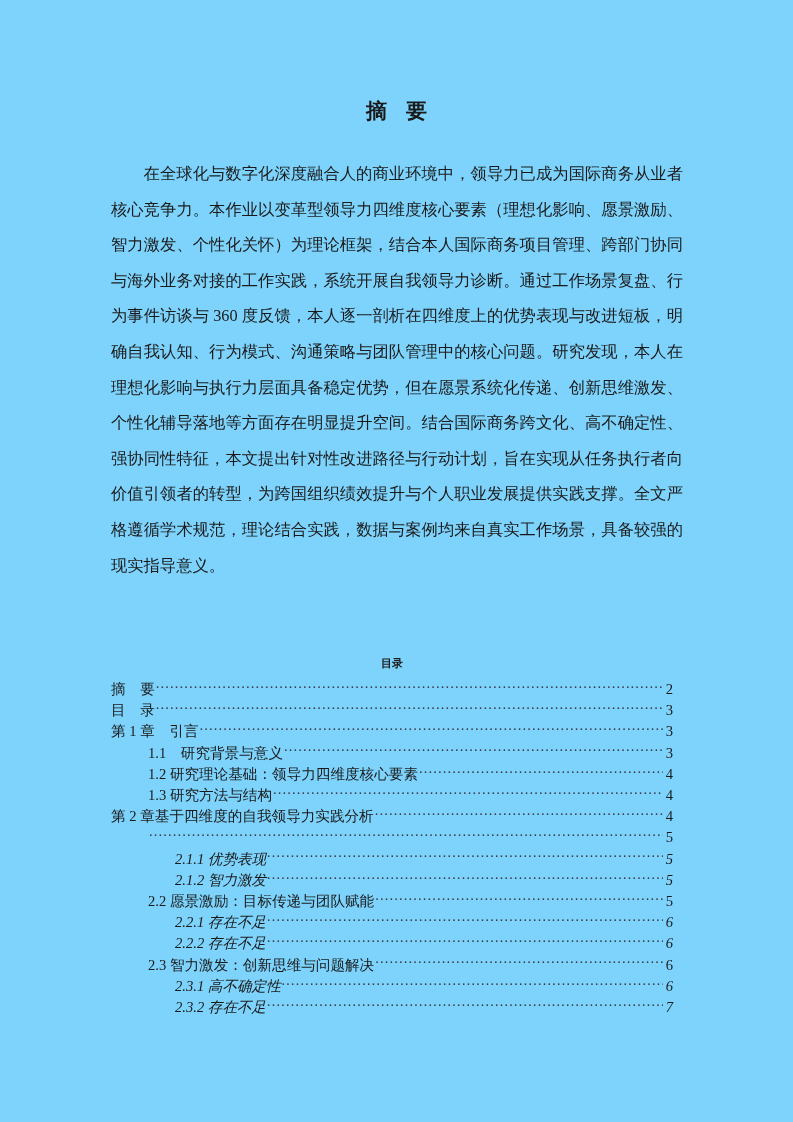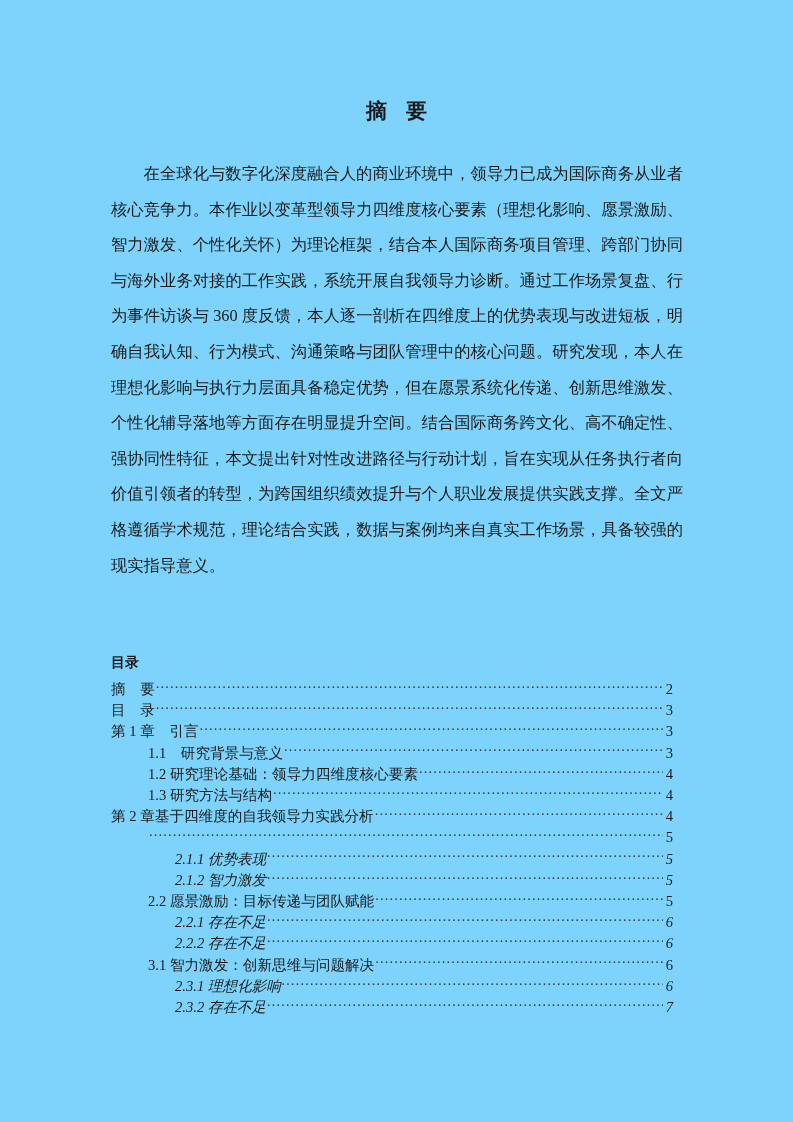--- a/index.html
+++ b/index.html
@@ -52,22 +52,22 @@
   }
 
   
   .toc-section {
     position: absolute;
     left: 111px;
     top: 652px;
     width: 562px;
   }
   .toc-title {
-    text-align: left;
-    font-size: 14px;
+    text-align: center;
+    font-size: 11px;
     font-weight: bold;
     line-height: 22px;
     margin: 0 0 5px 0;
   }
   .toc-list {
     list-style: none;
     margin: 0;
     padding: 0;
   }
   .toc-entry {
@@ -180,26 +180,26 @@
           <span class="toc-label">2.2.1 存在不足</span>
           <span class="toc-leader"></span>
           <span class="toc-page">6</span>
         </li>
         <li class="toc-entry lvl-2">
           <span class="toc-label">2.2.2 存在不足</span>
           <span class="toc-leader"></span>
           <span class="toc-page">6</span>
         </li>
         <li class="toc-entry lvl-1">
-          <span class="toc-label">3.1 智力激发：创新思维与问题解决</span>
-          <span class="toc-leader"></span>
-          <span class="toc-page">6</span>
-        </li>
-        <li class="toc-entry lvl-2">
-          <span class="toc-label">2.3.1 理想化影响</span>
+          <span class="toc-label">2.3 智力激发：创新思维与问题解决</span>
+          <span class="toc-leader"></span>
+          <span class="toc-page">6</span>
+        </li>
+        <li class="toc-entry lvl-2">
+          <span class="toc-label">2.3.1 高不确定性</span>
           <span class="toc-leader"></span>
           <span class="toc-page">6</span>
         </li>
         <li class="toc-entry lvl-2">
           <span class="toc-label">2.3.2 存在不足</span>
           <span class="toc-leader"></span>
           <span class="toc-page">7</span>
         </li>
       </ul>
   </section>

